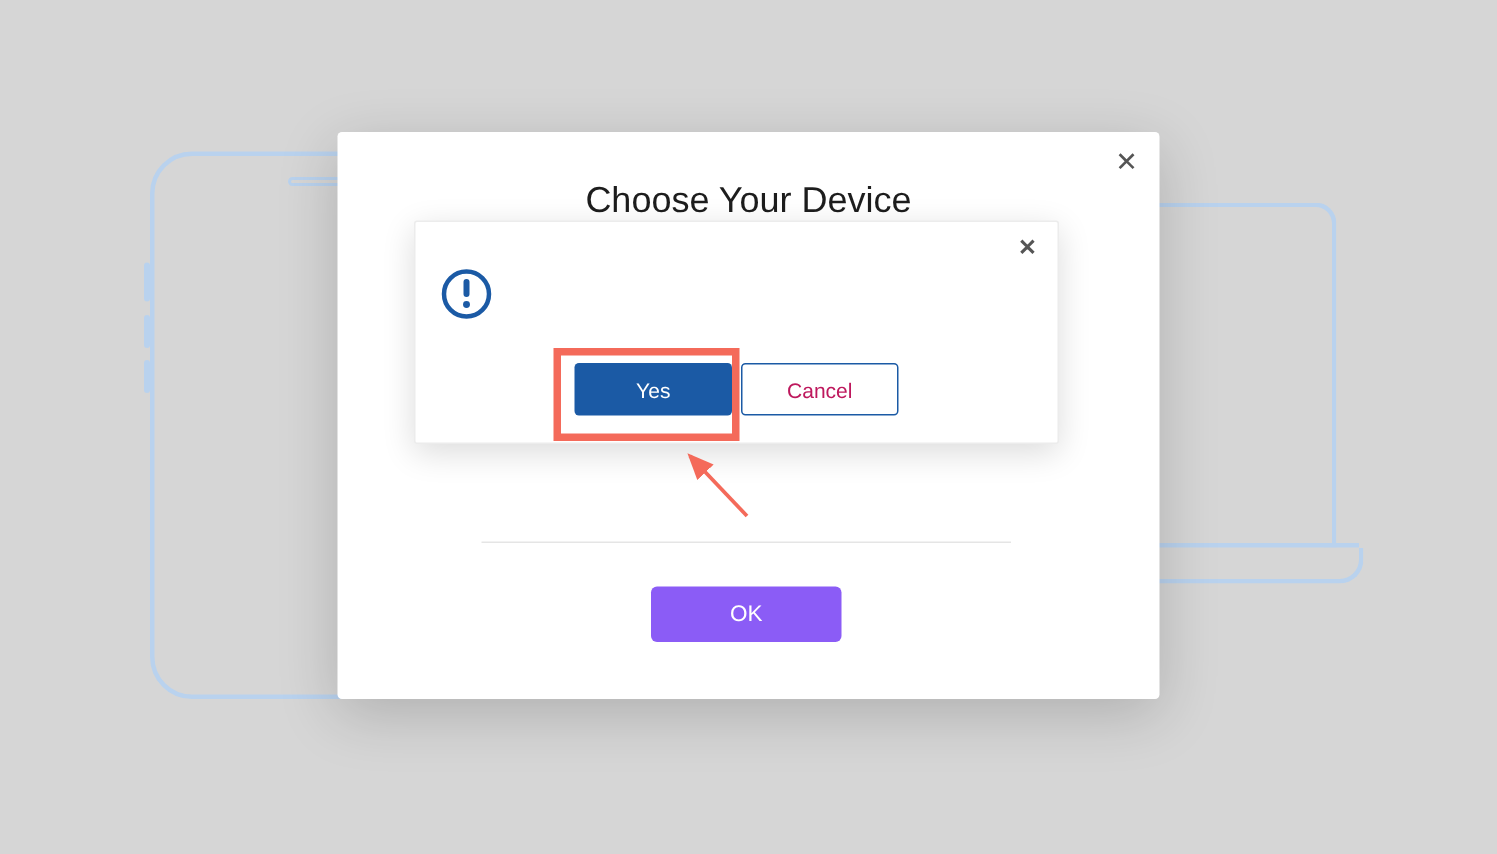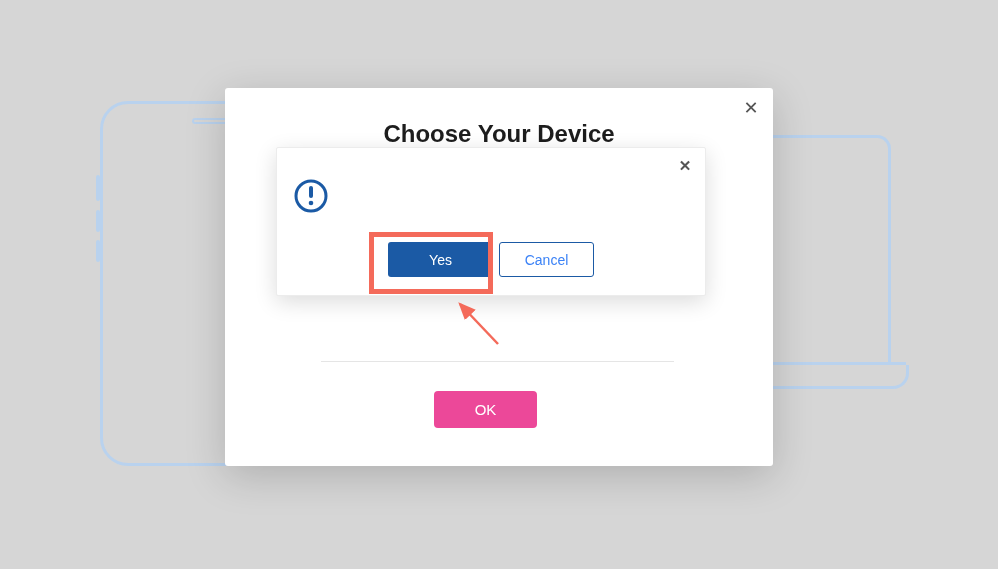--- a/index.html
+++ b/index.html
@@ -11,32 +11,32 @@
   .phone-side2{position:absolute;left:96px;top:210px;width:4px;height:22px;background:#b9d2ee;border-radius:2px}
   .phone-side3{position:absolute;left:96px;top:240px;width:4px;height:22px;background:#b9d2ee;border-radius:2px}
   .phone-ear{position:absolute;left:192px;top:118px;width:62px;height:6px;border:2px solid #b9d2ee;border-radius:4px}
   .laptop{position:absolute;left:595px;top:135px;width:310px;height:300px}
   .lap-screen{position:absolute;left:18px;top:0;width:278px;height:230px;border:3px solid #b9d2ee;border-top-left-radius:14px;border-top-right-radius:14px;border-bottom:none}
   .lap-base{position:absolute;left:0;top:230px;width:314px;height:24px;border:3px solid #b9d2ee;border-top:none;border-radius:0 0 16px 16px}
   .lap-base::before{content:"";position:absolute;left:0;right:0;top:-3px;height:3px;background:#b9d2ee}
   
   .modal{position:absolute;left:225px;top:88px;width:548px;height:378px;background:#fff;border-radius:3px;box-shadow:0 10px 40px rgba(0,0,0,.18)}
   .modal-close{position:absolute;right:8px;top:6px;width:28px;height:28px;color:#555;font-size:18px;line-height:28px;text-align:center;cursor:pointer}
-  .modal-title{position:absolute;left:0;right:0;top:32px;text-align:center;font-size:24px;color:#1d1d1d;font-weight:700}
+  .modal-title{position:absolute;left:0;right:0;top:32px;text-align:center;font-size:24px;color:#1d1d1d;font-weight:400}
   .divider{position:absolute;left:96px;top:273px;width:353px;border-top:1px solid #e5e5e5}
-  .ok-btn{position:absolute;left:209px;top:303px;width:103px;height:37px;background:#ec4899;color:#fff;border:none;border-radius:4px;font-size:15px;cursor:pointer}
+  .ok-btn{position:absolute;left:209px;top:303px;width:127px;height:37px;background:#8b5cf6;color:#fff;border:none;border-radius:4px;font-size:15px;cursor:pointer}
   
   .confirm{position:absolute;left:276px;top:147px;width:430px;height:149px;background:#fff;border:1px solid #ececec;border-radius:2px;box-shadow:0 6px 22px rgba(0,0,0,.14)}
   .confirm-close{position:absolute;right:8px;top:6px;width:24px;height:24px;color:#555;font-size:15px;line-height:24px;text-align:center;cursor:pointer;font-weight:bold}
   .confirm-row{position:absolute;left:16px;top:30px;right:16px;display:flex;align-items:center;gap:16px}
   .exclam{width:36px;height:36px;flex-shrink:0}
   .confirm-text{color:#9a9a9a;font-size:14px}
   .confirm-btns{position:absolute;left:0;right:0;top:94px;display:flex;justify-content:center;gap:6px}
   .yes-btn{width:105px;height:35px;background:#1b5aa5;color:#fff;border:none;border-radius:3px;font-size:14px;cursor:pointer}
-  .cancel-btn{width:95px;height:35px;background:#fff;color:#3b82f6;border:1px solid #1b5aa5;border-radius:3px;font-size:14px;cursor:pointer}
+  .cancel-btn{width:105px;height:35px;background:#fff;color:#be185d;border:1px solid #1b5aa5;border-radius:3px;font-size:14px;cursor:pointer}
   
   .hl{position:absolute;left:369px;top:232px;width:124px;height:62px;border:5px solid #f46a5a;pointer-events:none}
   .arrow{position:absolute;left:450px;top:296px;pointer-events:none}
 </style>
 </head>
 <body>
 
 <div class="bg">
   <div class="phone"></div>
   <div class="phone-side"></div>

